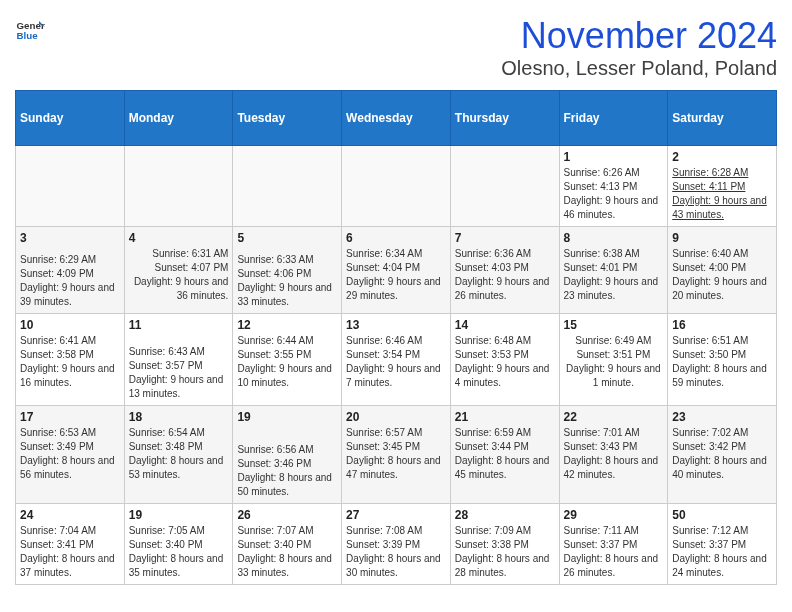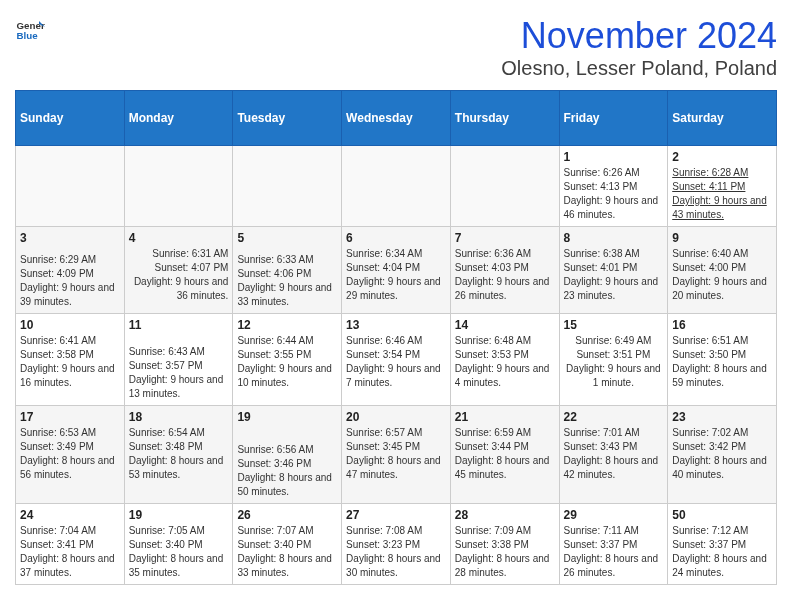--- a/index.html
+++ b/index.html
@@ -280,21 +280,21 @@
         </td>
         <td>
           <span class="day-number">26</span>
           <div class="day-info" style="white-space: pre-line;">Sunrise: 7:07 AM
 Sunset: 3:40 PM
 Daylight: 8 hours and 33 minutes.</div>
         </td>
         <td>
           <span class="day-number">27</span>
           <div class="day-info" style="white-space: pre-line;">Sunrise: 7:08 AM
-Sunset: 3:23 PM
+Sunset: 3:39 PM
 Daylight: 8 hours and 30 minutes.</div>
         </td>
         <td>
           <span class="day-number">28</span>
           <div class="day-info" style="white-space: pre-line;">Sunrise: 7:09 AM
 Sunset: 3:38 PM
 Daylight: 8 hours and 28 minutes.</div>
         </td>
         <td>
           <span class="day-number">29</span>

